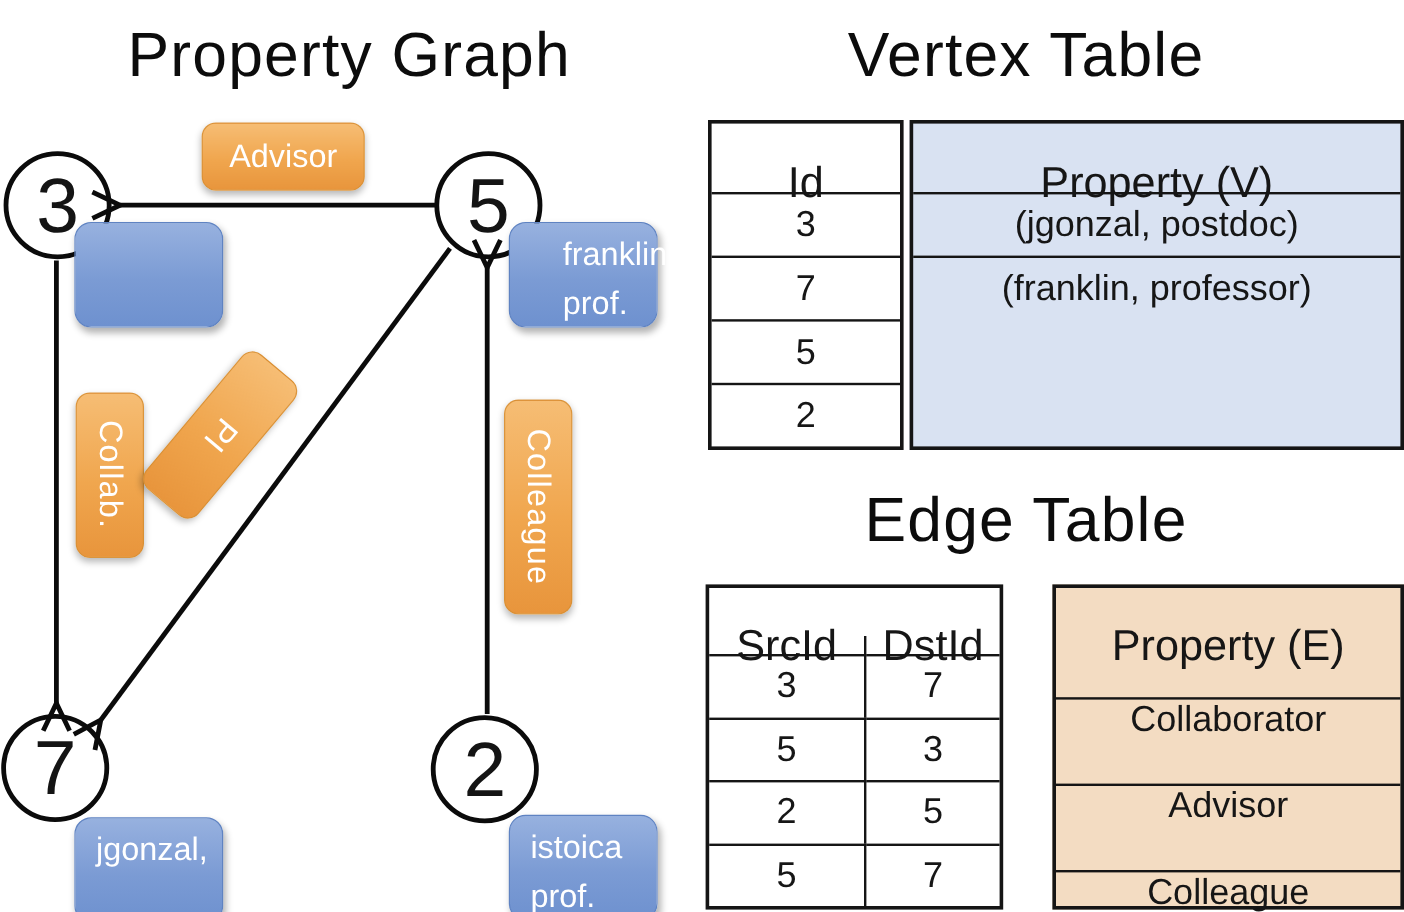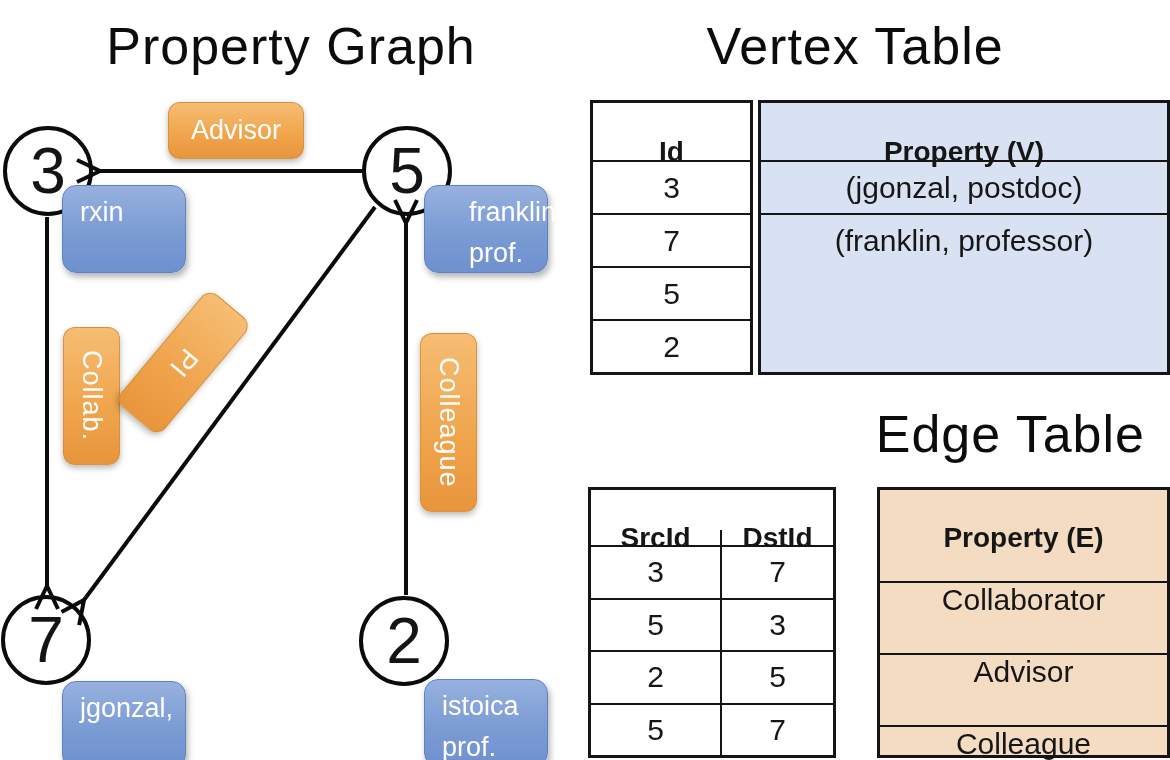--- a/index.html
+++ b/index.html
@@ -4,21 +4,21 @@
 <style>
   html,body{margin:0;padding:0;background:#fff;}
   .canvas{
     position:relative;width:1170px;height:760px;background:#ffffff;overflow:hidden;
     font-family:"Liberation Sans", sans-serif;color:#111;
   }
   
   .big-title{position:absolute;font-size:52px;letter-spacing:1px;color:#0c0c0c;text-align:center;white-space:nowrap;}
   .t-graph{left:0;top:16px;width:582px;}
   .t-vertex{left:565px;top:16px;width:580px;}
-  .t-edge{left:565px;top:404px;width:580px;text-align:right;}
+  .t-edge{left:565px;top:404px;width:580px;}
 
   
   .node{
     position:absolute;width:82px;height:82px;border:4px solid #0b0b0b;border-radius:50%;
     background:#fff;display:flex;align-items:center;justify-content:center;z-index:2;
   }
   .node span{font-size:64px;font-weight:300;color:#141414;line-height:1;}
   .n3{left:3px;top:126px;}
   .n5{left:362px;top:126px;}
   .n7{left:1px;top:595px;}
@@ -52,21 +52,21 @@
     font-size:27px;line-height:41px;
   }
   .b-rxin{left:62px;top:185px;}
   .b-franklin{left:424px;top:185px;padding-left:44px;}
   .b-jgonzal{left:62px;top:653px;margin-top:28px;}
   .b-istoica{left:424px;top:651px;margin-top:28px;}
 
   
   .tblbox{position:absolute;border:3px solid #151515;box-sizing:border-box;background:#fff;}
   .cell{display:flex;align-items:center;justify-content:center;font-size:30px;color:#161616;}
-  .hcell{font-weight:bold;font-size:28px;margin-top:40px;}
+  .hcell{font-weight:normal;font-size:36px;margin-top:40px;}
 
   
   .vt-id{left:590px;top:100px;width:163px;height:275px;display:grid;grid-template-rows:57px repeat(4,1fr);}
   .vt-prop{left:758px;top:100px;width:412px;height:275px;display:grid;grid-template-rows:57px repeat(4,1fr);background:#d9e2f2;}
   .vt-id .cell + .cell,.vt-prop .cell + .cell{border-top:2px solid #151515;}
 
   
   .et-ids{left:588px;top:487px;width:248px;height:271px;display:grid;grid-template-columns:131px 1fr;grid-template-rows:55px repeat(4,1fr);}
   .et-ids .cell:nth-child(odd){border-right:2px solid #151515;}
   .et-ids .cell:nth-child(n+3){border-top:2px solid #151515;}
@@ -112,21 +112,20 @@
       <span class="vtext">Collab.</span>
     </div>
   <div class="elabel l-colleague">
       <span class="vtext">Colleague</span>
     </div>
   <div class="elabel l-pi">
       <span class="vtext-rev">PI</span>
     </div>
 
   <div class="vbox b-rxin">
-    <div>rxin</div>
   </div>
   <div class="vbox b-franklin">
     <div>franklin,</div>
     <div>prof.</div>
   </div>
   <div class="vbox b-jgonzal">
     <div>jgonzal,</div>
   </div>
   <div class="vbox b-istoica">
     <div>istoica</div>

